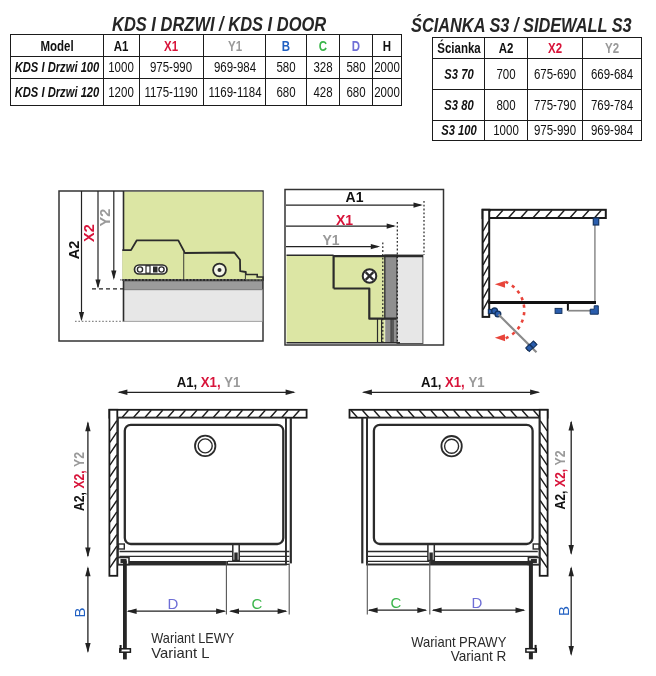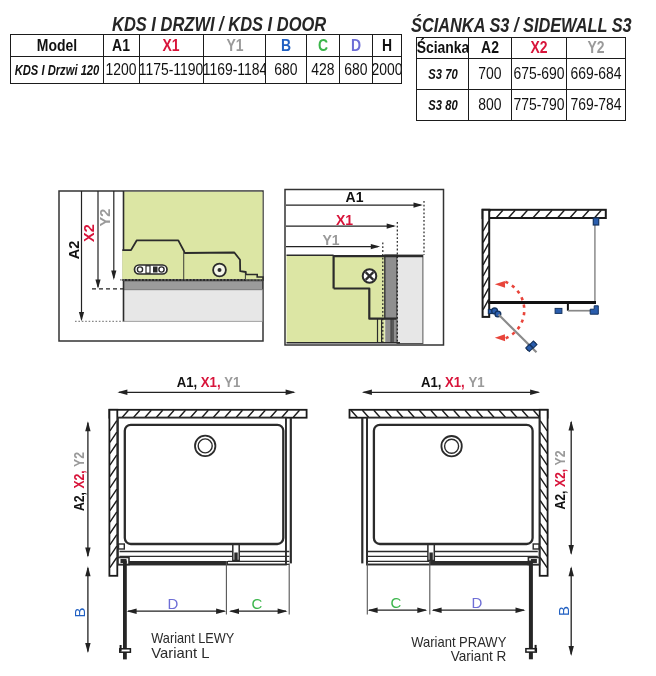--- a/index.html
+++ b/index.html
@@ -1,19 +1,19 @@
 <!DOCTYPE html>
 <html><head><meta charset="utf-8">
 <style>
 html,body{margin:0;padding:0;background:#fff}
 body{width:656px;height:676px;position:relative;font-family:"Liberation Sans",sans-serif;overflow:hidden}
 .abs{position:absolute}
 .ttl{font-weight:bold;font-style:italic;font-size:19.5px;color:#262626;white-space:nowrap;transform-origin:0 0}
 table{border-collapse:collapse;table-layout:fixed}
-td{border:1.7px solid #1b1b1b;text-align:center;vertical-align:middle;padding:0;font-size:17px;color:#111;white-space:nowrap;overflow:hidden;position:relative}
+td{border:1.7px solid #1b1b1b;text-align:center;vertical-align:middle;padding:0;font-size:14px;color:#111;white-space:nowrap;overflow:hidden;position:relative}
 td div{position:absolute;left:50%;top:50%;width:max-content;transform:translate(-50%,-50%) scaleX(0.82)}
 td.mdl div{transform:translate(-50%,-50%) scaleX(0.8)}
 td.hd{font-weight:bold}
 td.mdl{font-weight:bold;font-style:italic;font-size:14px}
 .red{color:#d8143a}.gry{color:#9a9a9a}.blu{color:#2160c2}.grn{color:#3ab54a}.pur{color:#6e6ed6}
 </style></head>
 <body>
 
 <div class="abs ttl" style="left:112px;top:12.5px;transform:scaleX(0.845)">KDS I DRZWI / KDS I DOOR</div>
 
@@ -50,20 +50,46 @@
         <td class="hd grn">
           <div>C</div>
         </td>
         <td class="hd pur">
           <div>D</div>
         </td>
         <td class="hd">
           <div>H</div>
         </td>
       </tr>
+<tr style="height:21.7px">
+        <td class="mdl">
+          <div>KDS I Drzwi 100</div>
+        </td>
+        <td>
+          <div>1000</div>
+        </td>
+        <td>
+          <div>975-990</div>
+        </td>
+        <td>
+          <div>969-984</div>
+        </td>
+        <td>
+          <div>580</div>
+        </td>
+        <td>
+          <div>328</div>
+        </td>
+        <td>
+          <div>580</div>
+        </td>
+        <td>
+          <div>2000</div>
+        </td>
+      </tr>
 <tr style="height:27px">
         <td class="mdl">
           <div>KDS I Drzwi 120</div>
         </td>
         <td>
           <div>1200</div>
         </td>
         <td>
           <div>1175-1190</div>
         </td>
@@ -79,21 +105,21 @@
         <td>
           <div>680</div>
         </td>
         <td>
           <div>2000</div>
         </td>
       </tr>
 </tbody>
   </table>
 
-<table class="abs" style="left:416px;top:37px;width:209px">
+<table class="abs" style="left:432px;top:37px;width:209px">
 <colgroup>
       <col style="width:52px">
       <col style="width:43px">
       <col style="width:54.8px">
       <col style="width:59.2px">
     </colgroup>
 <tbody>
       <tr style="height:20.6px">
         <td class="hd">
           <div>Ścianka</div>
@@ -129,20 +155,34 @@
         <td>
           <div>800</div>
         </td>
         <td>
           <div>775-790</div>
         </td>
         <td>
           <div>769-784</div>
         </td>
       </tr>
+<tr style="height:20.6px">
+        <td class="mdl">
+          <div>S3 100</div>
+        </td>
+        <td>
+          <div>1000</div>
+        </td>
+        <td>
+          <div>975-990</div>
+        </td>
+        <td>
+          <div>969-984</div>
+        </td>
+      </tr>
 </tbody>
   </table>
 
 <svg class="abs" style="left:0;top:0" width="656" height="676" viewBox="0 0 656 676">
 <defs>
 <pattern id="hatchR" width="11" height="8" patternUnits="userSpaceOnUse">
   <path d="M-3,10 L8,-2 M8,10 L19,-2" stroke="#1b1b1b" stroke-width="1.7" fill="none"></path>
 </pattern>
 <pattern id="hatchL" width="11" height="8" patternUnits="userSpaceOnUse">
   <path d="M3,-2 L14,10 M-8,-2 L3,10" stroke="#1b1b1b" stroke-width="1.7" fill="none"></path>

